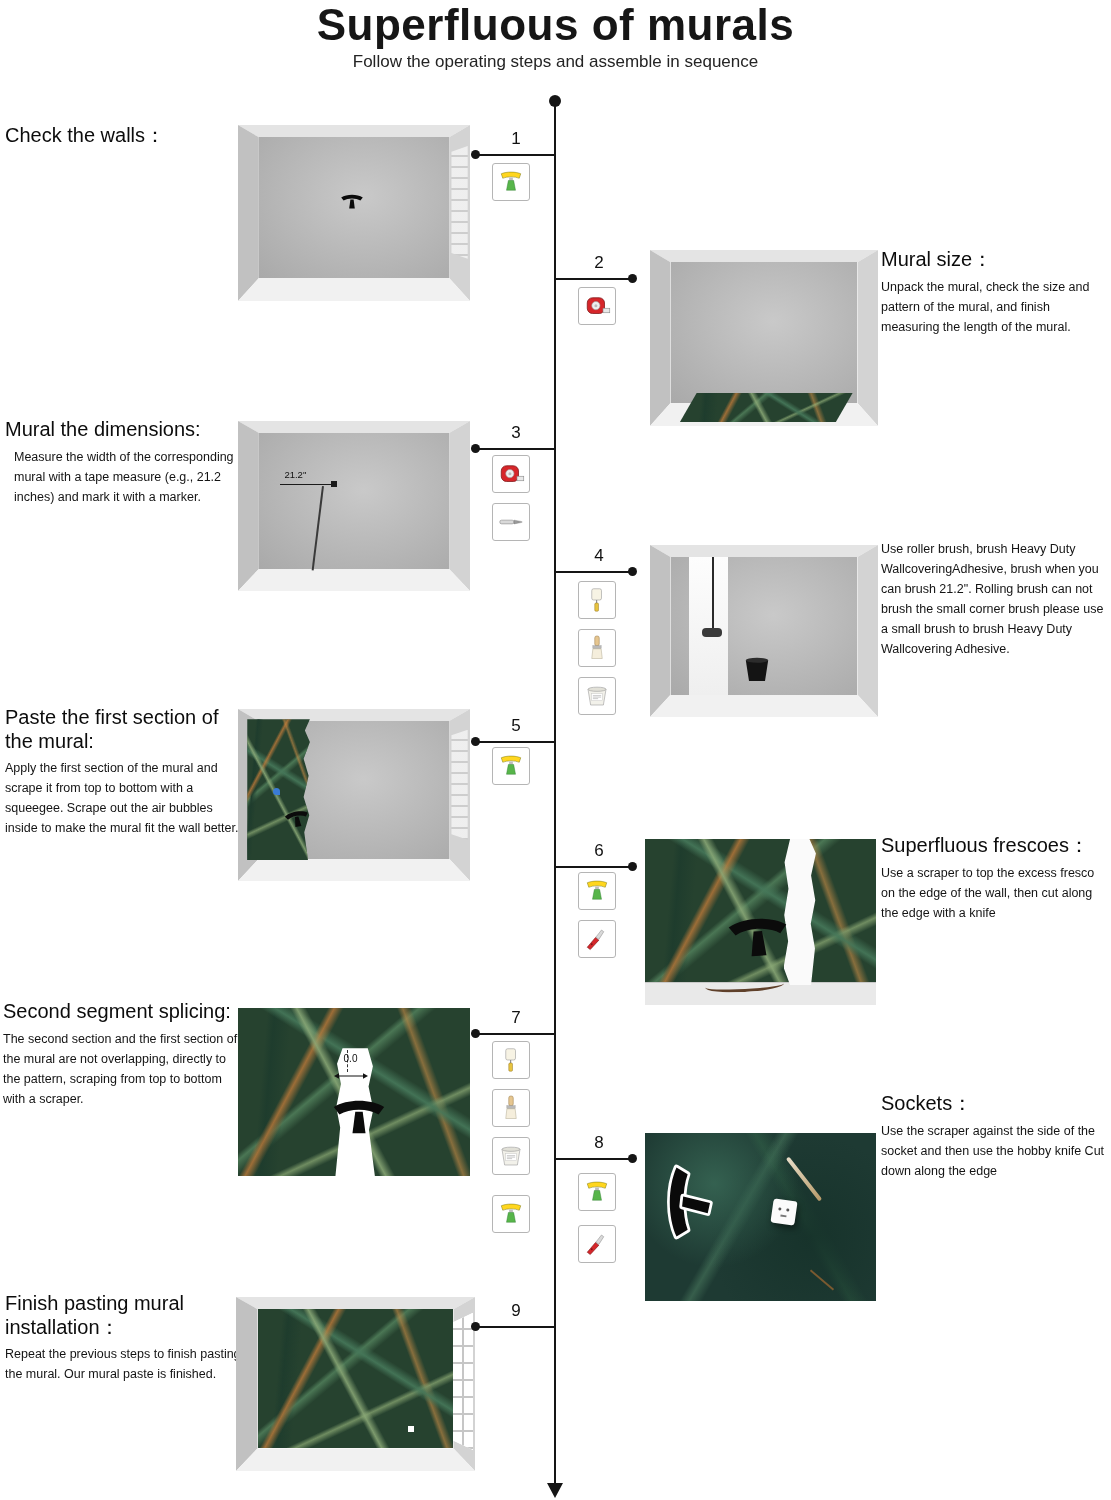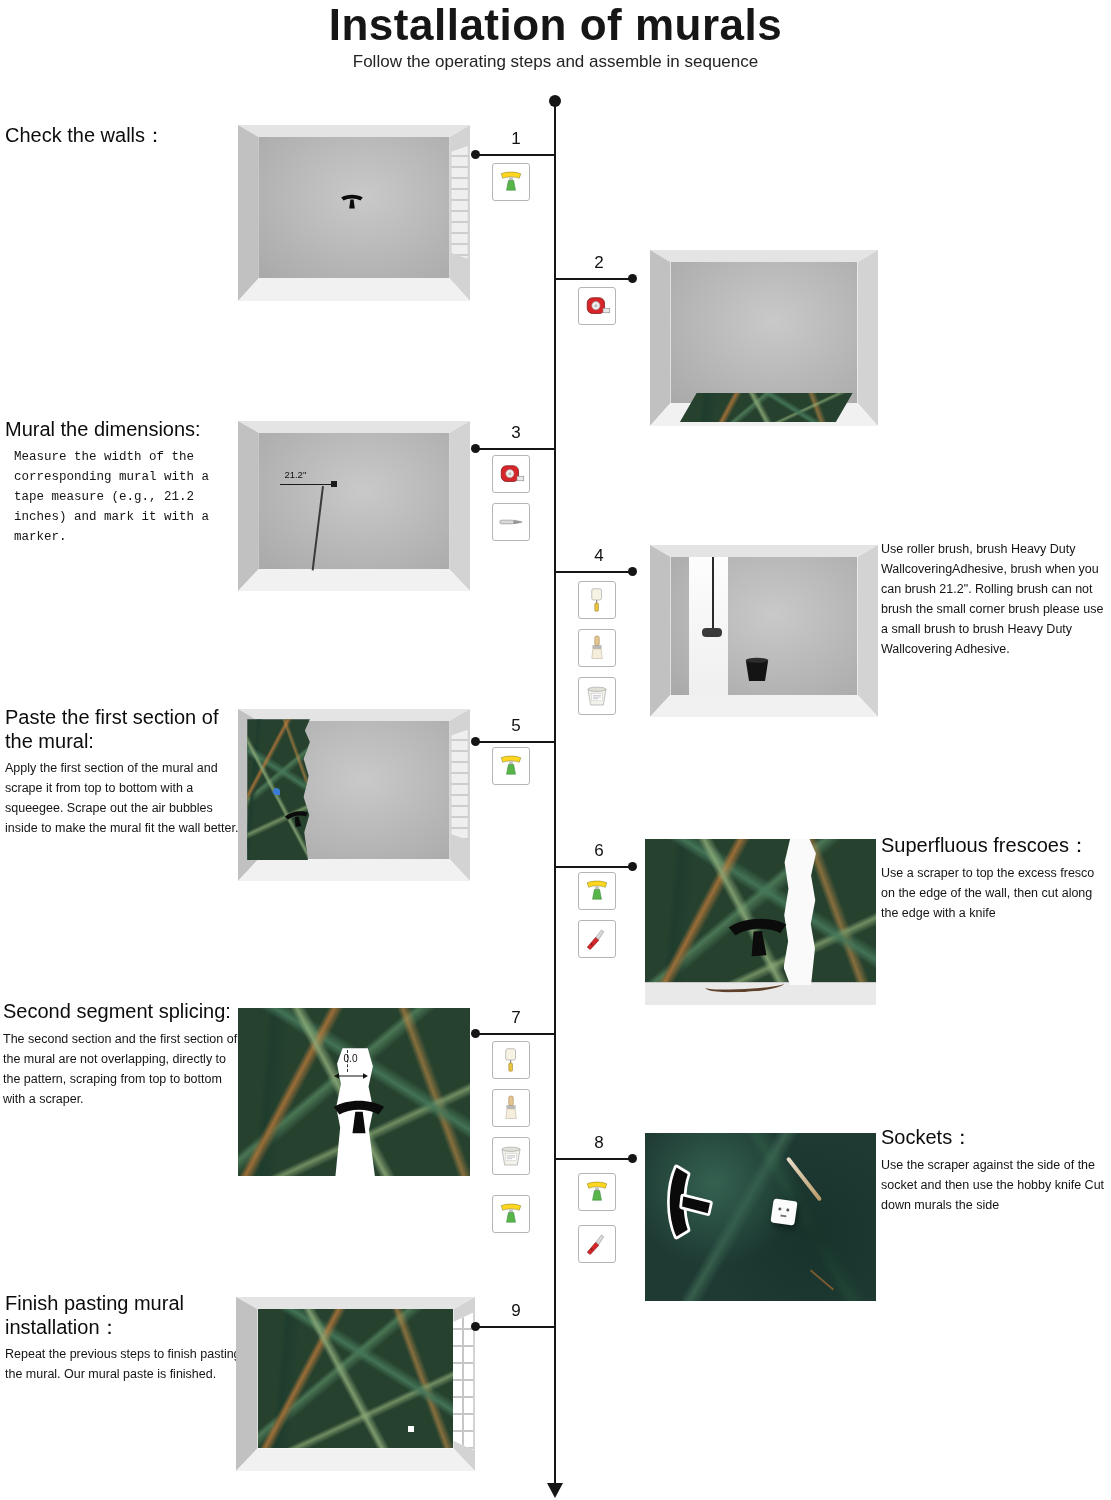--- a/index.html
+++ b/index.html
@@ -19,21 +19,21 @@
   .varrow{position:absolute;left:547px;top:1483px;width:0;height:0;
           border-left:8px solid transparent;border-right:8px solid transparent;border-top:15px solid #151515;}
   .tick{position:absolute;width:78px;height:2px;background:#151515;}
   .tickdot{position:absolute;width:9px;height:9px;border-radius:50%;background:#151515;}
   .stepnum{position:absolute;width:26px;text-align:center;font-size:17px;color:#111;}
 
   
   .txt{position:absolute;}
   .txt h2{margin:0 0 5px;font-size:20px;font-weight:400;line-height:1.18;color:#0c0c0c;}
   .txt p{margin:0;font-size:12.5px;line-height:1.6;color:#141414;}
-  .txt p.indent{padding-left:9px;font-family:Liberation Mono, monospace;}
+  .txt p.indent{padding-left:9px;}
 
   
   .tool-box{position:absolute;width:38px;height:38px;background:#fff;border:1px solid #b5b5b5;
             border-radius:3px;display:flex;align-items:center;justify-content:center;box-sizing:border-box;}
   .tool-box svg{width:30px;height:30px;display:block;}
 
   
   .room{position:absolute;overflow:hidden;}
   .room>div{position:absolute;}
   .r-ceil{left:0;top:0;width:100%;height:100%;background:#e4e4e4;clip-path:polygon(0 0,100% 0,91% 7%,9% 7%);}
@@ -73,21 +73,21 @@
   .sq-outline path{fill:#0a0a0a;stroke:#fff;stroke-width:5;stroke-linejoin:round;paint-order:stroke;}
 
   .note{position:absolute;font-size:10px;color:#111;}
   .measure-line{position:absolute;height:1.5px;background:#1a1a1a;}
 </style>
 </head>
 <body>
 
 <div class="canvas">
 
-  <div class="title">Installation of murals</div>
+  <div class="title">Superfluous of murals</div>
   <div class="subtitle">Follow the operating steps and assemble in sequence</div>
 
   <div class="vdot"></div>
   <div class="vline"></div>
   <div class="varrow"></div>
 
   <div class="txt" style="left:5px;top:124px;width:232px">
     <h2>Check the walls：</h2>
   </div>
   <div class="room" style="left:238px;top:125px;width:232px;height:176px">
@@ -113,20 +113,24 @@
     </svg>
   </div>
 
   <div class="room" style="left:650px;top:250px;width:228px;height:176px">
     <div class="r-ceil"></div>
     <div class="r-left"></div>
     <div class="r-right"></div>
     <div class="r-floor"></div>
     <div class="r-back"></div>
     <div class="abs mural" style="left:13%;bottom:2%;width:76%;height:17%;clip-path:polygon(10% 0,100% 0,90% 100%,0 100%)"></div>
+  </div>
+  <div class="txt" style="left:881px;top:248px;width:226px">
+    <h2>Mural size：</h2>
+    <p>Unpack the mural, check the size and pattern of the mural, and finish measuring the length of the mural.</p>
   </div>
   <div class="tick" style="left:556px;top:278px"></div>
   <div class="tickdot" style="left:628px;top:274px"></div>
   <div class="stepnum" style="left:586px;top:253px">2</div>
   <div class="tool-box" style="left:578px;top:287px">
     <svg viewBox="0 0 40 40">
       <rect x="7" y="9" width="23" height="21" rx="7" fill="#d6262a" stroke="#7c1416"></rect>
       <circle cx="18.5" cy="19.5" r="5.5" fill="#eee" stroke="#999" stroke-width="0.8"></circle>
       <circle cx="18.5" cy="19.5" r="2" fill="#bbb"></circle>
       <rect x="28" y="23" width="9" height="6" fill="#e8e8e8" stroke="#888" stroke-width="0.8"></rect>
@@ -326,23 +330,23 @@
       <path d="M18 30 L42 36 L40 45 L17 39 Z"></path>
     </svg>
     <div class="abs" style="left:55%;top:40%;width:24px;height:24px;background:#fbfbfb;border-radius:3px;transform:rotate(8deg);box-shadow:2px 3px 6px rgba(0,0,0,.45)">
       <div class="abs" style="left:6px;top:8px;width:3px;height:3px;border-radius:50%;background:#555"></div>
       <div class="abs" style="left:14px;top:8px;width:3px;height:3px;border-radius:50%;background:#555"></div>
       <div class="abs" style="left:9px;top:15px;width:6px;height:2px;background:#777"></div>
     </div>
     <div class="abs" style="left:57%;top:26%;width:54px;height:4px;border-radius:2px;background:linear-gradient(90deg,#e8ddc8,#b89b6a);transform:rotate(52deg)"></div>
     <div class="abs" style="left:70%;bottom:12%;width:30px;height:2px;background:#7a5a30;transform:rotate(40deg)"></div>
   </div>
-  <div class="txt" style="left:881px;top:1126px;width:226px">
+  <div class="txt" style="left:881px;top:1092px;width:226px">
     <h2>Sockets：</h2>
-    <p>Use the scraper against the side of the socket and then use the hobby knife Cut down murals the side</p>
+    <p>Use the scraper against the side of the socket and then use the hobby knife Cut down along the edge</p>
   </div>
   <div class="tick" style="left:556px;top:1158px"></div>
   <div class="tickdot" style="left:628px;top:1154px"></div>
   <div class="stepnum" style="left:586px;top:1133px">8</div>
   <div class="tool-box" style="left:578px;top:1173px">
     <svg viewBox="0 0 40 40">
       <path d="M7 9 C14 6 26 6 33 9 L31 15 C25 12.5 15 12.5 9 15 Z" fill="#ffd61f" stroke="#6b6b00" stroke-width="0.6"></path>
       <rect x="17.5" y="14" width="5" height="4" fill="#bdbdbd"></rect>
       <path d="M16.5 18 h7 l2.5 13 h-12 z" fill="#57b54a" stroke="#2e7d32" stroke-width="0.6"></path>
     </svg>

